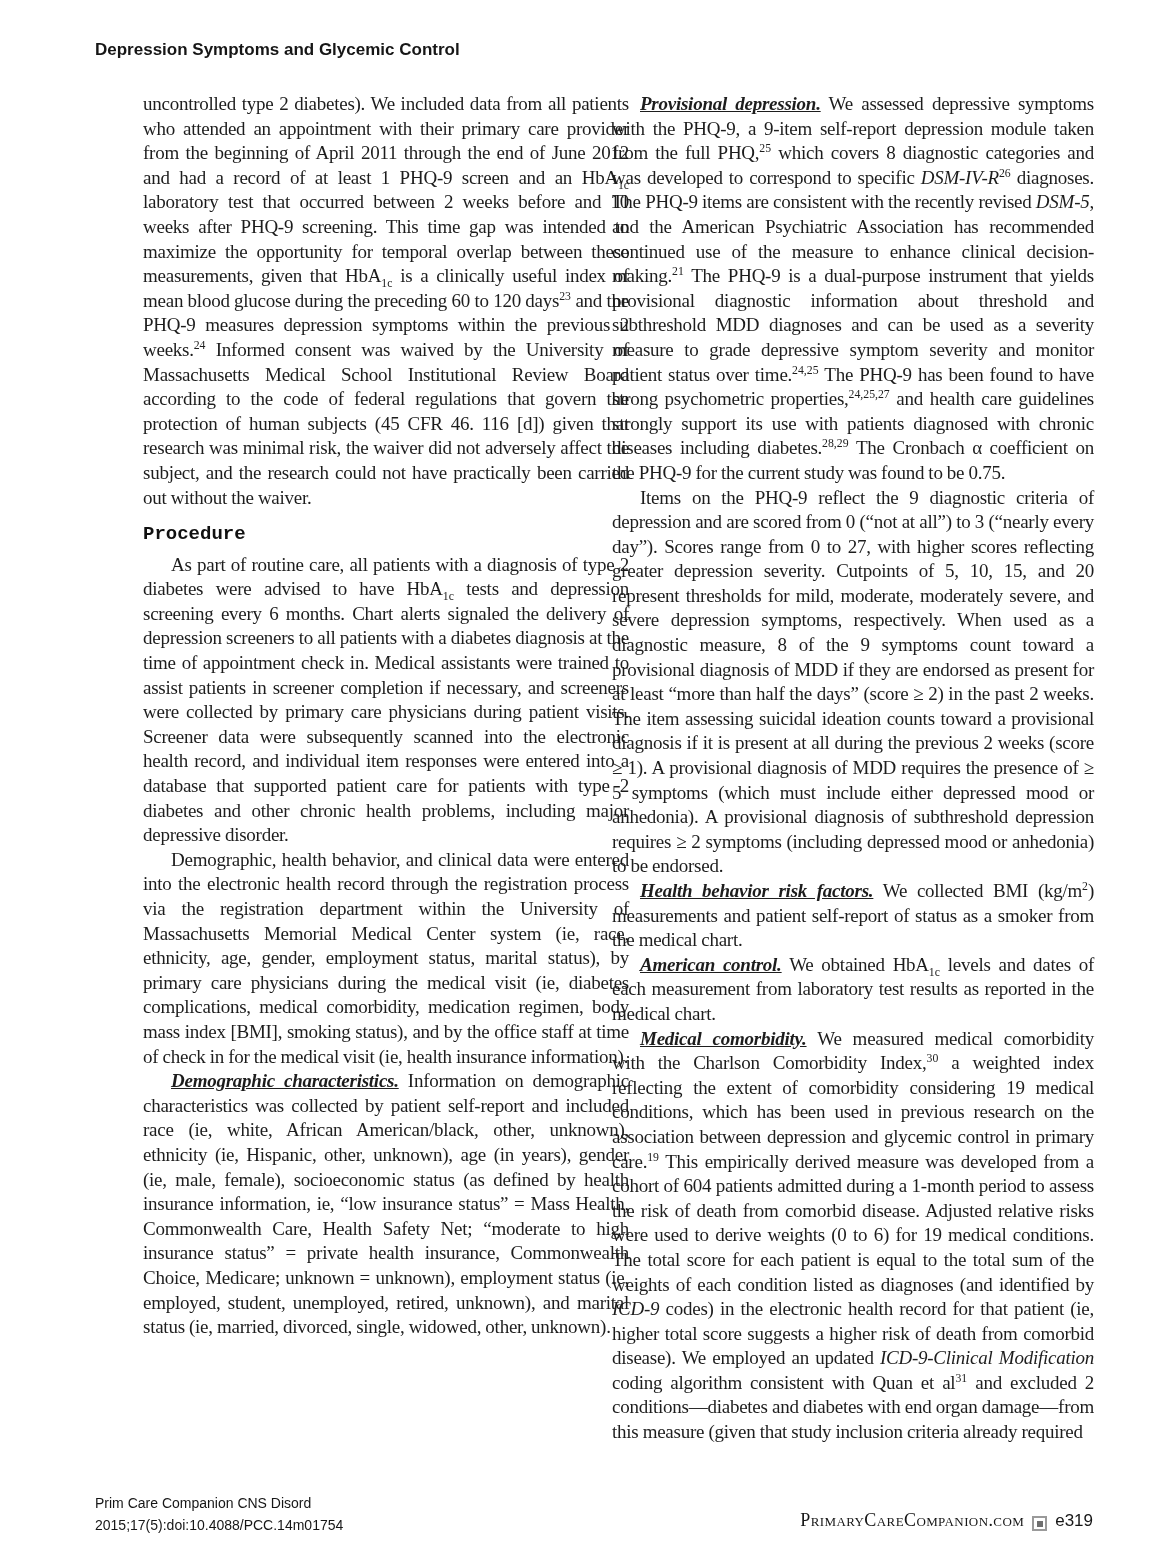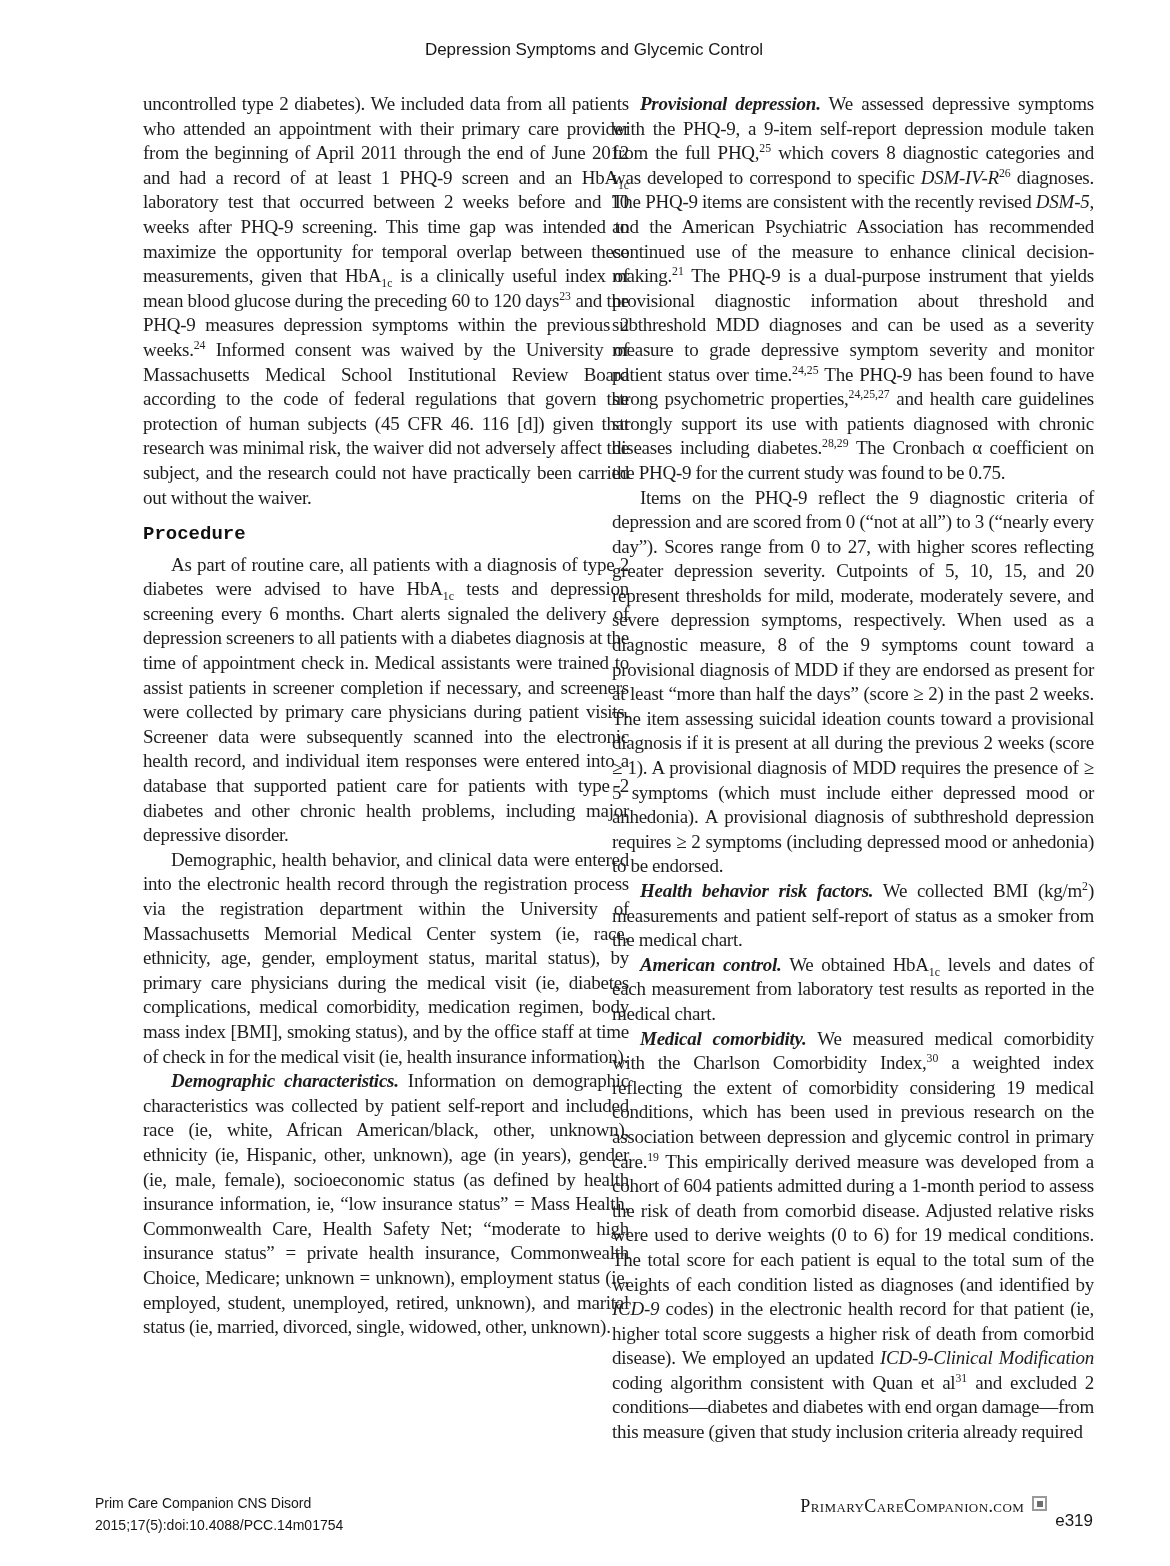--- a/index.html
+++ b/index.html
@@ -10,24 +10,25 @@
     background: #ffffff;
     overflow: hidden;
     font-family: "Liberation Serif", serif;
     color: #1d1d1d;
   }
   .running-head {
     position: absolute;
     top: 40px;
     left: 95px;
     width: 998px;
-    text-align: center;
+    text-align: left;
     font-family: "Liberation Sans", sans-serif;
     font-size: 17px;
     color: #161616;
+    font-weight: bold;
   }
   .col {
     position: absolute;
     top: 92px;
     width: 486px;
     text-align: justify;
     font-size: 19px;
     line-height: 24.6px;
     letter-spacing: -0.25px;
     word-spacing: -0.3px;
@@ -41,36 +42,36 @@
     font-size: 19px;
     font-weight: bold;
     letter-spacing: 0;
     color: #101010;
     margin: 12px 0 6px 0;
     text-align: left;
   }
   .seg-sup { font-size: 0.62em; vertical-align: super; line-height: 0; letter-spacing: 0; }
   .seg-sub { font-size: 0.62em; vertical-align: sub; line-height: 0; letter-spacing: 0; }
   .seg-i  { font-style: italic; }
-  .seg-bi { font-weight: bold; font-style: italic; }
+  .seg-bi { font-weight: bold; font-style: italic; text-decoration: underline; }
   .footer-left {
     position: absolute;
     left: 95px;
     top: 1492px;
     font-family: "Liberation Sans", sans-serif;
     font-size: 14px;
     line-height: 22px;
     color: #161616;
   }
   .footer-right {
     position: absolute;
     right: 77px;
     top: 1496px;
     display: flex;
-    align-items: flex-start;
+    align-items: flex-end;
     gap: 8px;
     color: #161616;
   }
   .site-name {
     font-family: "Liberation Serif", serif;
     font-variant: small-caps;
     font-size: 18px;
     letter-spacing: 0.4px;
   }
   .square-icon {

